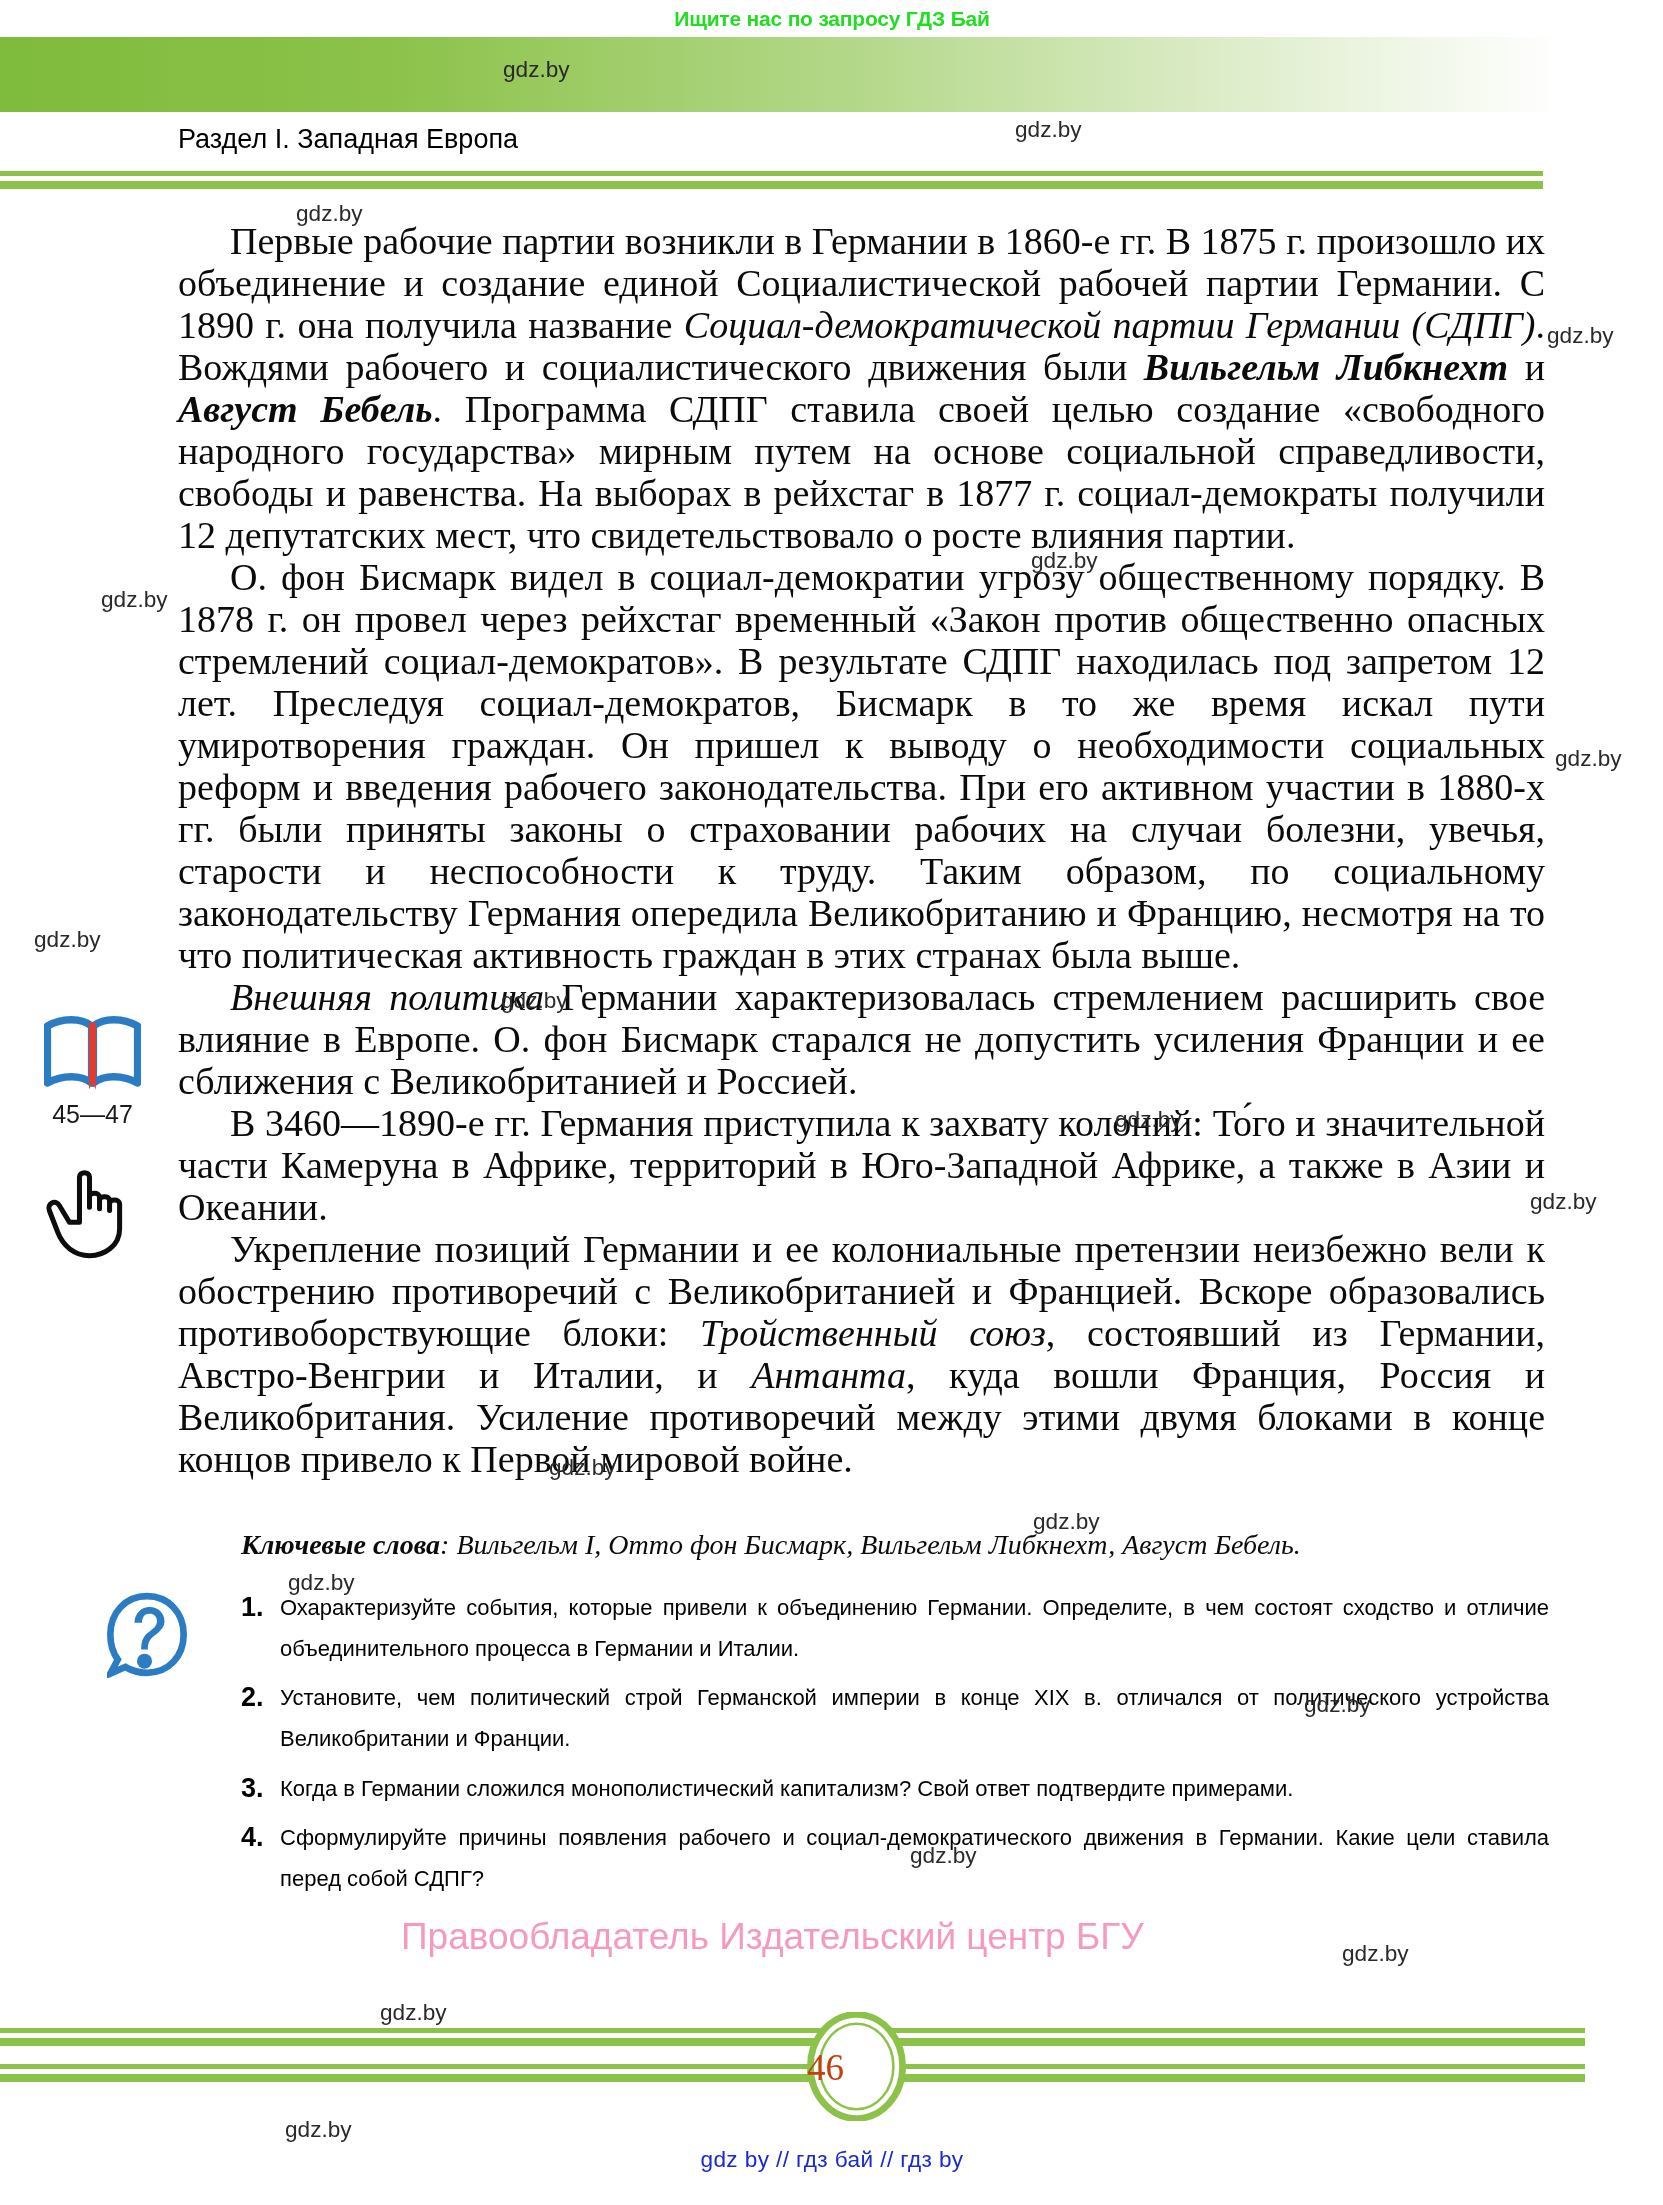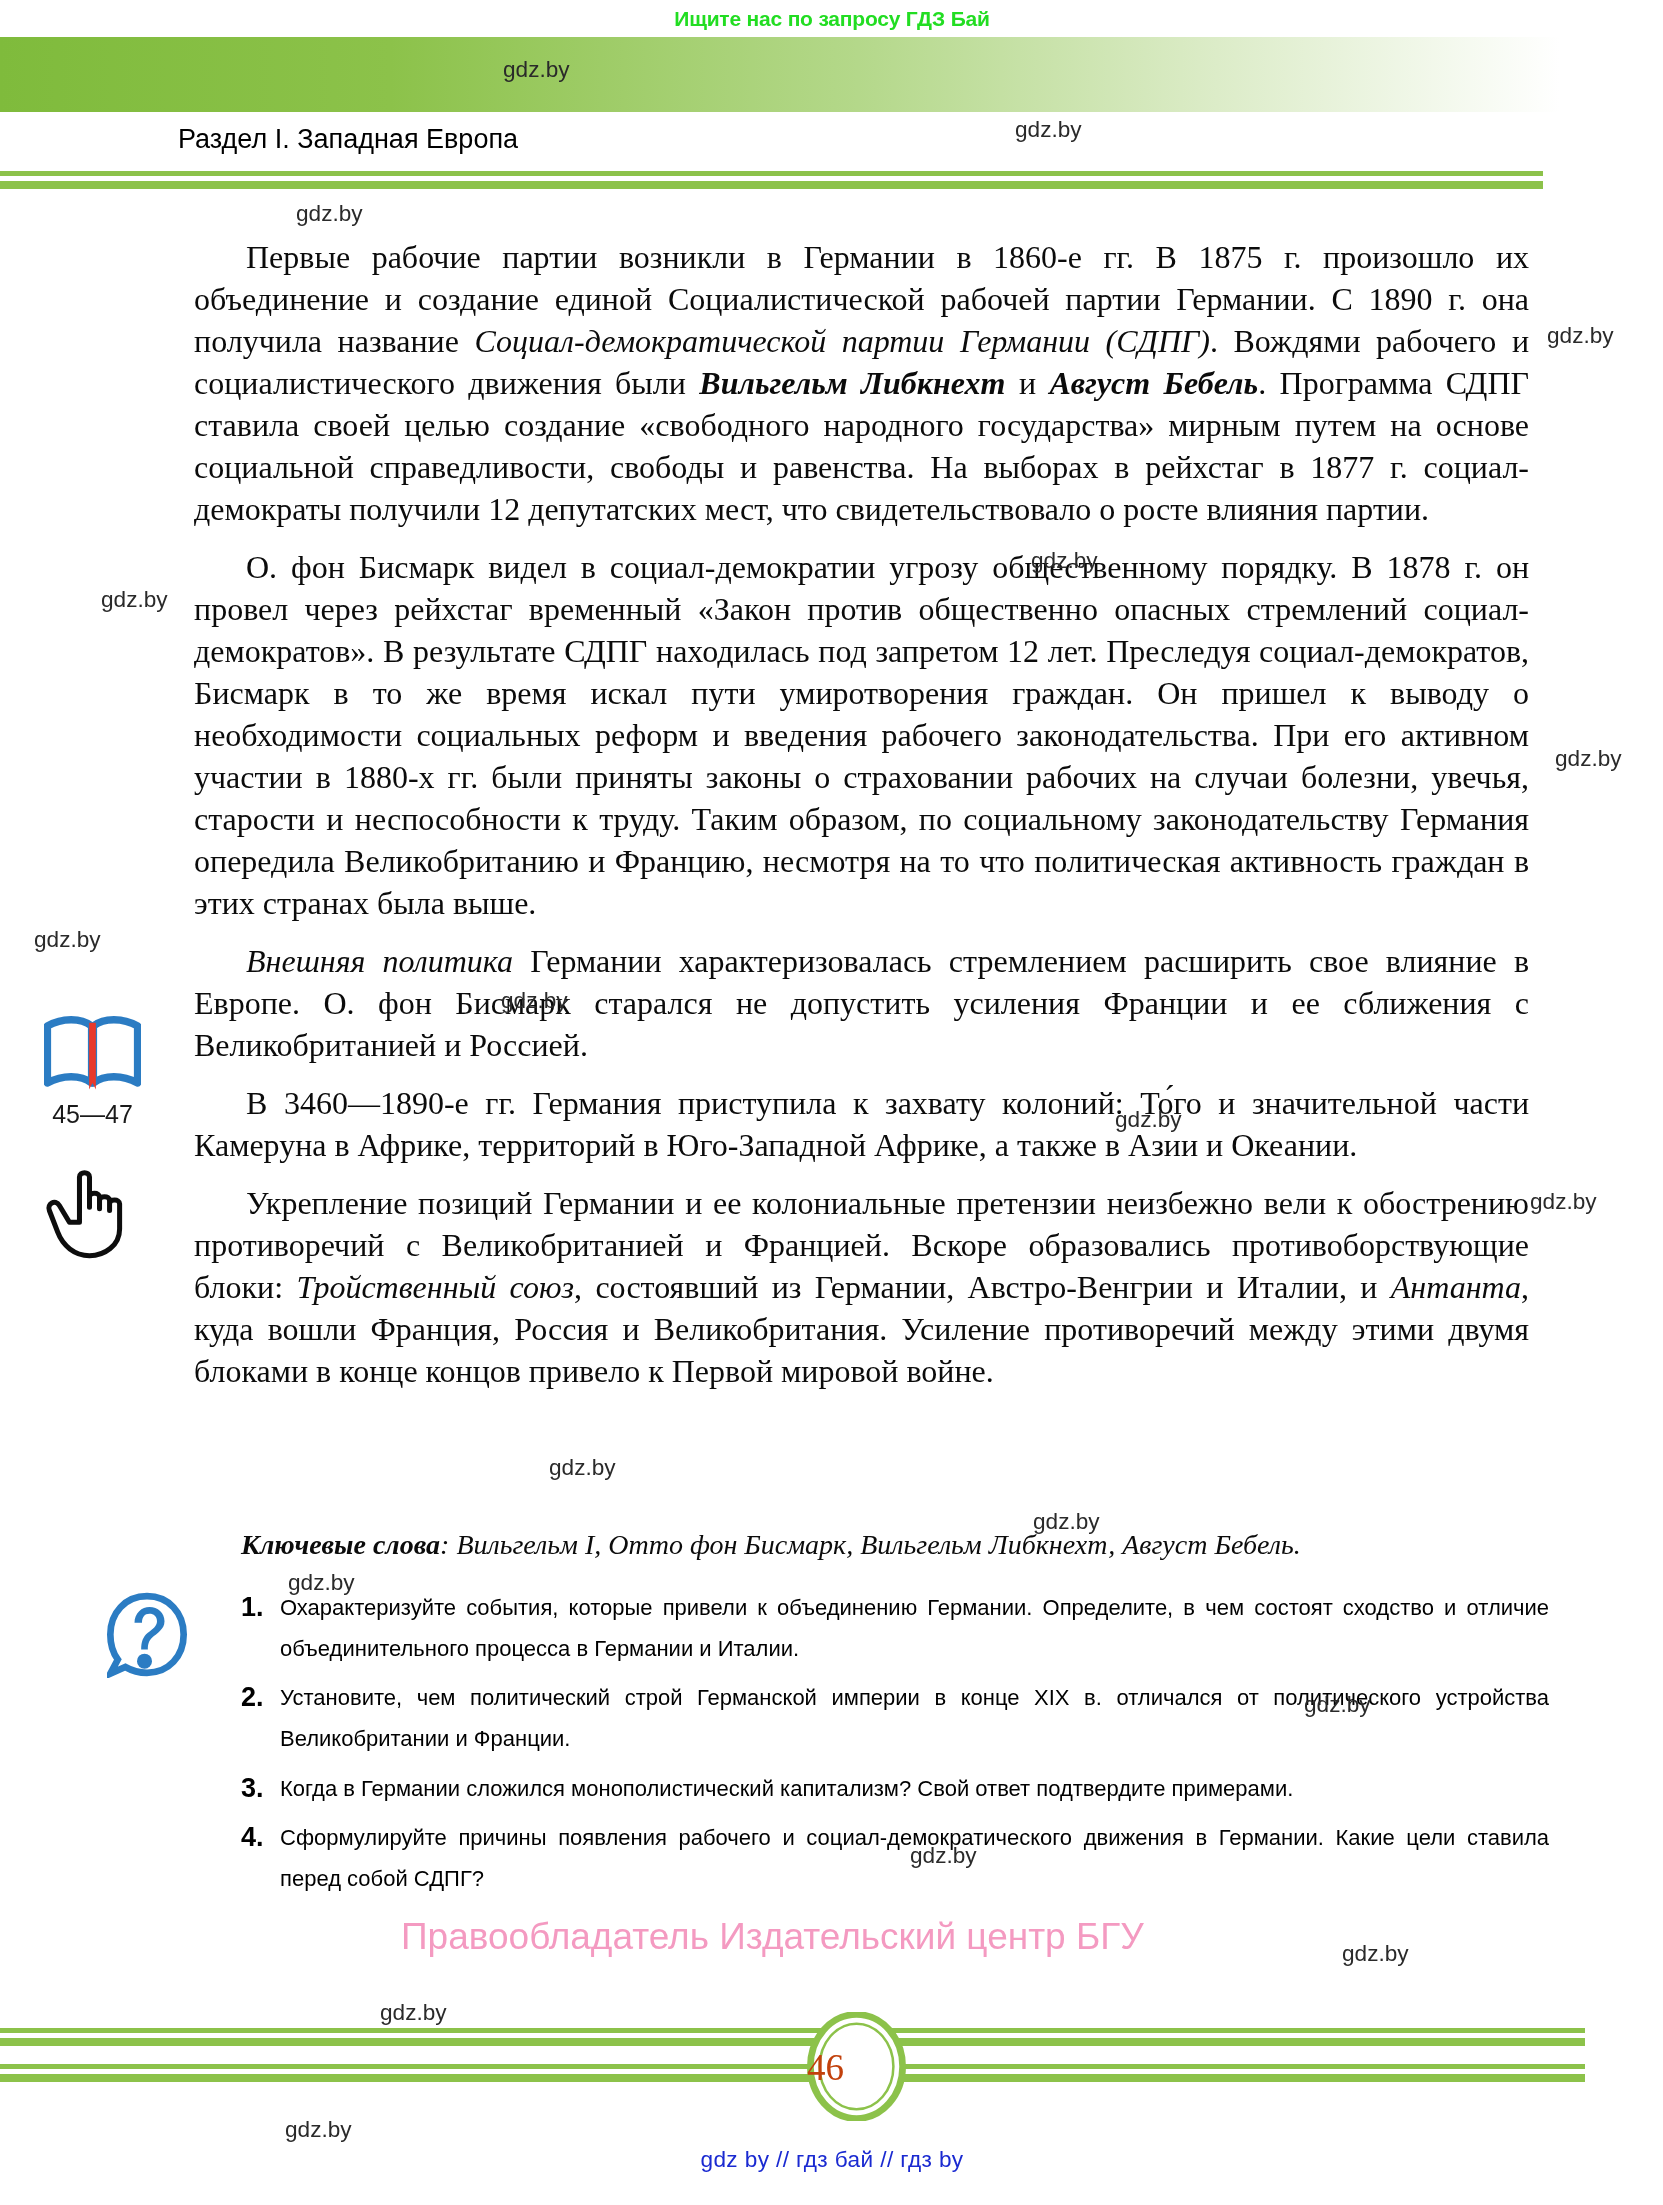--- a/index.html
+++ b/index.html
@@ -65,22 +65,22 @@
   .rule-thick { height: 7.5px;  background: #8cc24a; }
 
   
   .column {
     position: absolute;
     left: 178px;
     top: 220px;
     width: 1367px;
   }
   p.body {
-    margin: 16px;
-    font-size: 32px;
+    margin: 0;
+    font-size: 38px;
     line-height: 42px;
     text-align: justify;
     text-indent: 52px;
     color: #0b0b0b;
     font-family: "Liberation Serif", serif;
   }
   p.body.last-left { text-align-last: left; }
   .it  { font-style: italic; }
   .bi  { font-style: italic; font-weight: 700; }
 

